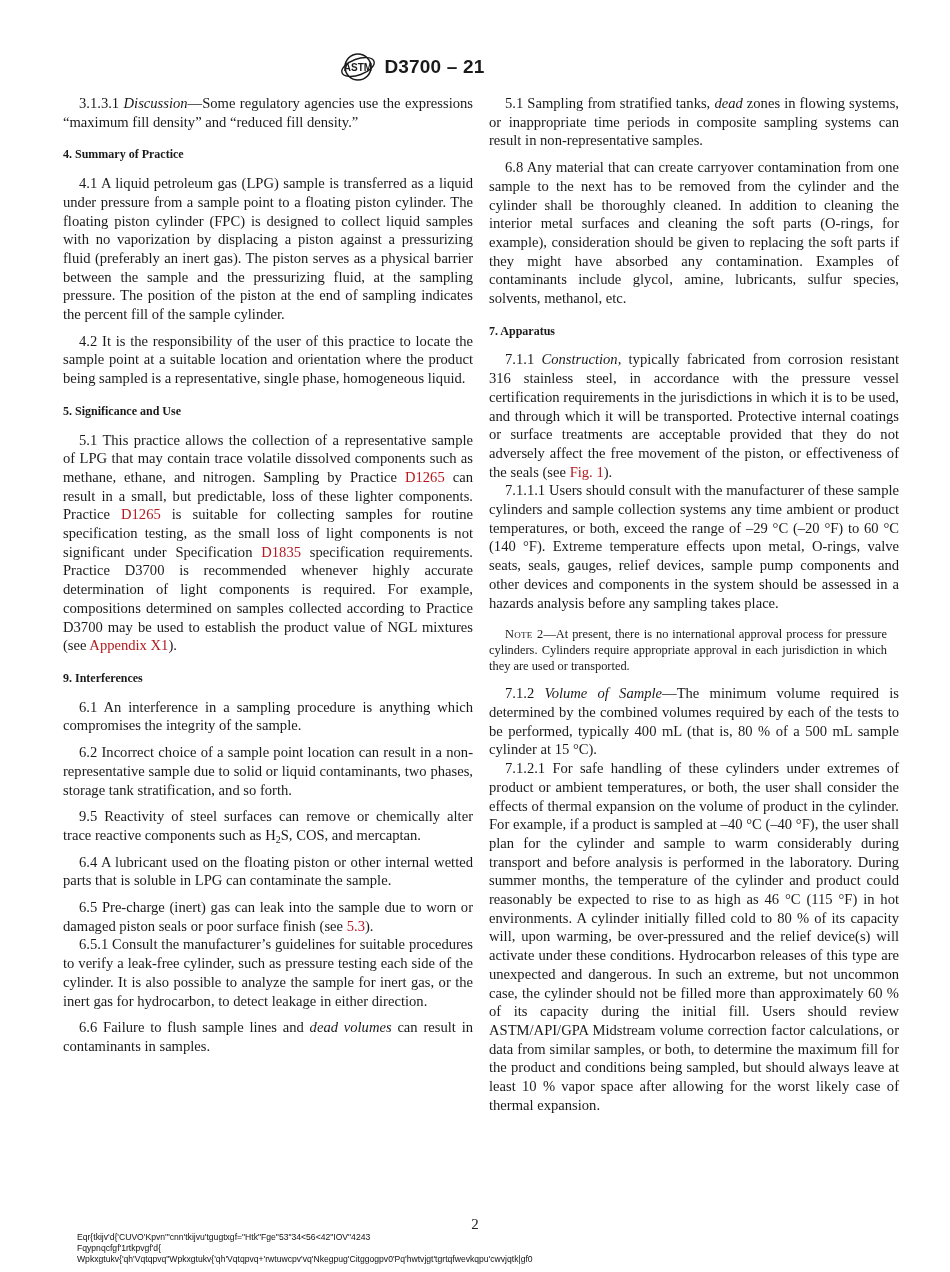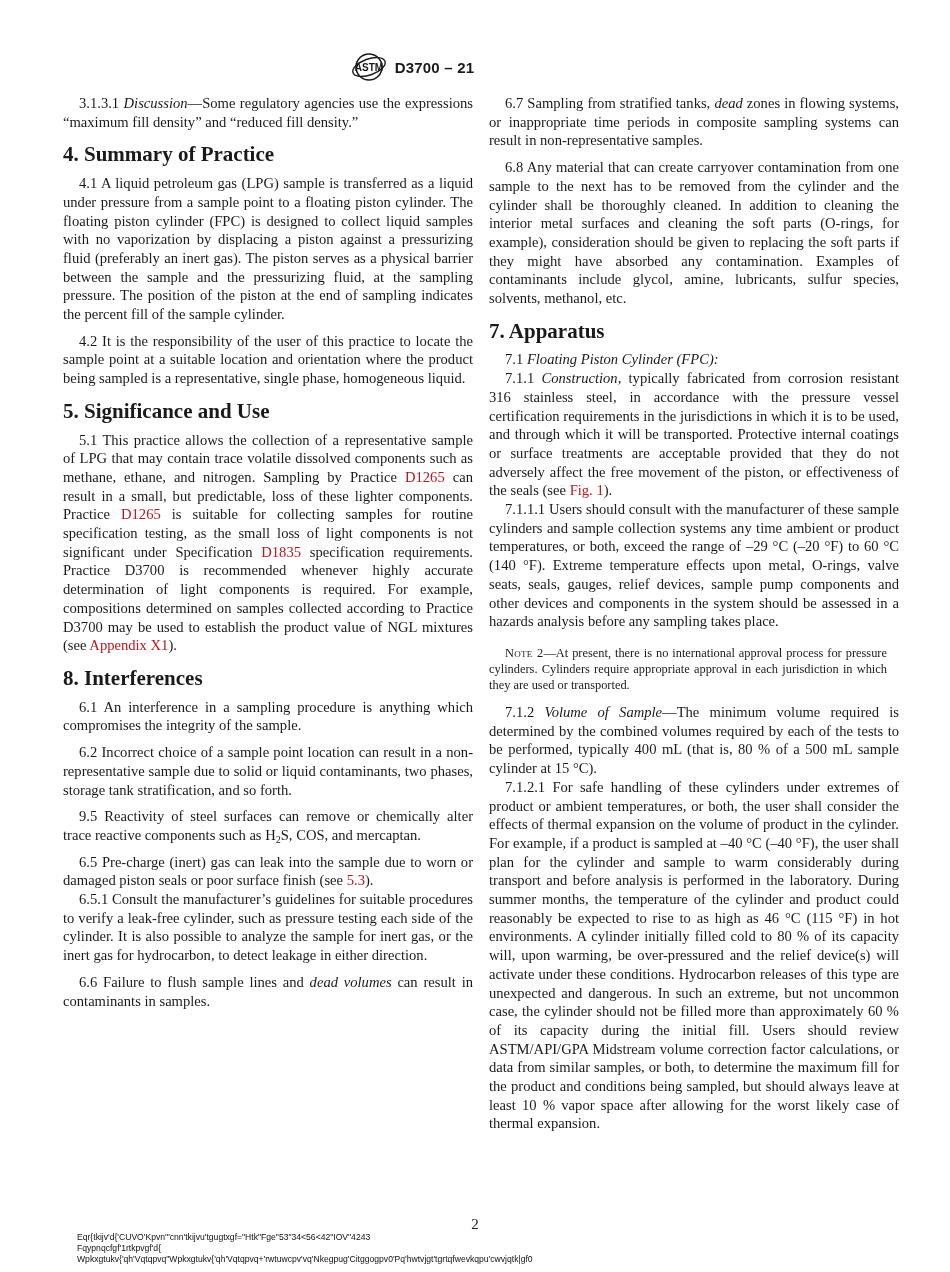--- a/index.html
+++ b/index.html
@@ -8,33 +8,33 @@
     font-family: "Liberation Serif", "DejaVu Serif", serif;
     color: #1a1a1a;
   }
   .header {
     position: absolute; top: 50px; left: 0; width: 823px; height: 34px;
     display: flex; justify-content: center; align-items: center; gap: 6px;
   }
   .header .logo { width: 40px; height: 34px; }
   .header .designation {
     font-family: "Liberation Sans", "DejaVu Sans", sans-serif;
-    font-weight: bold; font-size: 15px; color: #1a1a1a; letter-spacing: 0.2px;
+    font-weight: bold; font-size: 19px; color: #1a1a1a; letter-spacing: 0.2px;
   }
   .col {
     position: absolute; top: 94px; width: 410px;
     font-size: 14.6px; line-height: 18.7px;
     text-align: justify; hyphens: manual;
   }
   .col.left { left: 51px; margin-left: 12px; }
   .col.right { left: 489px; }
   .p { margin: 0 0 8px 0; text-indent: 16px; }
   .p.tight { margin-bottom: 0; }
   .h {
-    font-weight: bold; font-size: 21px; margin: 14px 0 10px 0; text-indent: 0;
+    font-weight: bold; font-size: 12px; margin: 14px 0 10px 0; text-indent: 0;
   }
   .note {
     font-size: 12.4px; line-height: 16px; margin: 14px 12px 10px 0; text-indent: 16px;
   }
   .note .sc { font-variant: small-caps; letter-spacing: 0.3px; }
   .link { color: #b3191f; cursor: pointer; }
   i { font-style: italic; }
   sub { font-size: 10px; vertical-align: -3px; line-height: 0; }
   .pagenum {
     position: absolute; top: 1216px; left: 0; width: 950px; text-align: center;
@@ -61,35 +61,35 @@
 <div class="col left">
   <p class="p"><span>3.1.3.1 </span><i>Discussion</i><span>—Some regulatory agencies use the ex­pressions “maximum fill density” and “reduced fill density.”</span></p>
 
   <div class="h">4.  Summary of Practice</div>
   <p class="p">4.1  A liquid petroleum gas (LPG) sample is transferred as a liquid under pressure from a sample point to a floating piston cylinder. The floating piston cylinder (FPC) is designed to collect liquid samples with no vaporization by displacing a piston against a pressurizing fluid (preferably an inert gas). The piston serves as a physical barrier between the sample and the pressurizing fluid, at the sampling pressure. The position of the piston at the end of sampling indicates the percent fill of the sample cylinder.</p>
   <p class="p">4.2  It is the responsibility of the user of this practice to locate the sample point at a suitable location and orientation where the product being sampled is a representative, single phase, homogeneous liquid.</p>
 
   <div class="h">5.  Significance and Use</div>
   <p class="p"><span>5.1  This practice allows the collection of a representative sample of LPG that may contain trace volatile dissolved components such as methane, ethane, and nitrogen. Sampling by Practice </span><span class="link">D1265</span><span> can result in a small, but predictable, loss of these lighter components. Practice </span><span class="link">D1265</span><span> is suitable for collecting samples for routine specification testing, as the small loss of light components is not significant under Specification </span><span class="link">D1835</span><span> specification requirements. Practice D3700 is recom­mended whenever highly accurate determination of light com­ponents is required. For example, compositions determined on samples collected according to Practice D3700 may be used to establish the product value of NGL mixtures (see </span><span class="link">Appendix X1</span><span>).</span></p>
 
-  <div class="h">8.  Interferences</div>
+  <div class="h">9.  Interferences</div>
   <p class="p">6.1  An interference in a sampling procedure is anything which compromises the integrity of the sample.</p>
   <p class="p">6.2  Incorrect choice of a sample point location can result in a non-representative sample due to solid or liquid contaminants, two phases, storage tank stratification, and so forth.</p>
   <p class="p"><span>9.5  Reactivity of steel surfaces can remove or chemically alter trace reactive components such as H</span><sub>2</sub><span>S, COS, and mercaptan.</span></p>
+  <p class="p">6.4  A lubricant used on the floating piston or other internal wetted parts that is soluble in LPG can contaminate the sample.</p>
   <p class="p tight"><span>6.5  Pre-charge (inert) gas can leak into the sample due to worn or damaged piston seals or poor surface finish (see </span><span class="link">5.3</span><span>).</span></p>
   <p class="p">6.5.1  Consult the manufacturer’s guidelines for suitable procedures to verify a leak-free cylinder, such as pressure testing each side of the cylinder. It is also possible to analyze the sample for inert gas, or the inert gas for hydrocarbon, to detect leakage in either direction.</p>
   <p class="p"><span>6.6  Failure to flush sample lines and </span><i>dead volumes</i><span> can result in contaminants in samples.</span></p>
 </div>
 
 <div class="col right">
-  <p class="p"><span>6.7  Sampling from stratified tanks, </span><i>dead</i><span> zones in flowing systems, or inappropriate time periods in composite sampling systems can result in non-representative samples.</span></p>
+  <p class="p"><span>5.1  Sampling from stratified tanks, </span><i>dead</i><span> zones in flowing systems, or inappropriate time periods in composite sampling systems can result in non-representative samples.</span></p>
   <p class="p">6.8  Any material that can create carryover contamination from one sample to the next has to be removed from the cylinder and the cylinder shall be thoroughly cleaned. In addition to cleaning the interior metal surfaces and cleaning the soft parts (O-rings, for example), consideration should be given to replacing the soft parts if they might have absorbed any contamination. Examples of contaminants include glycol, amine, lubricants, sulfur species, solvents, methanol, etc.</p>
 
   <div class="h">7.  Apparatus</div>
-  <p class="p tight"><span>7.1  </span><i>Floating Piston Cylinder (FPC):</i></p>
   <p class="p tight"><span>7.1.1  </span><i>Construction,</i><span> typically fabricated from corrosion re­sistant 316 stainless steel, in accordance with the pressure vessel certification requirements in the jurisdictions in which it is to be used, and through which it will be transported. Protective internal coatings or surface treatments are accept­able provided that they do not adversely affect the free movement of the piston, or effectiveness of the seals (see </span><span class="link">Fig. 1</span><span>).</span></p>
   <p class="p">7.1.1.1  Users should consult with the manufacturer of these sample cylinders and sample collection systems any time ambient or product temperatures, or both, exceed the range of –29 °C (–20 °F) to 60 °C (140 °F). Extreme temperature ef­fects upon metal, O-rings, valve seats, seals, gauges, relief devices, sample pump components and other devices and components in the system should be assessed in a hazards analysis before any sampling takes place.</p>
 
   <p class="note"><span class="sc">Note 2</span><span>—At present, there is no international approval process for pressure cylinders. Cylinders require appropriate approval in each juris­diction in which they are used or transported.</span></p>
 
   <p class="p tight"><span>7.1.2  </span><i>Volume of Sample</i><span>—The minimum volume required is determined by the combined volumes required by each of the tests to be performed, typically 400 mL (that is, 80 % of a 500 mL sample cylinder at 15 °C).</span></p>
   <p class="p">7.1.2.1  For safe handling of these cylinders under extremes of product or ambient temperatures, or both, the user shall consider the effects of thermal expansion on the volume of product in the cylinder. For example, if a product is sampled at –40 °C (–40 °F), the user shall plan for the cylinder and sample to warm considerably during transport and before analysis is performed in the laboratory. During summer months, the temperature of the cylinder and product could reasonably be expected to rise to as high as 46 °C (115 °F) in hot environ­ments. A cylinder initially filled cold to 80 % of its capacity will, upon warming, be over-pressured and the relief device(s) will activate under these conditions. Hydrocarbon releases of this type are unexpected and dangerous. In such an extreme, but not uncommon case, the cylinder should not be filled more than approximately 60 % of its capacity during the initial fill. Users should review ASTM/API/GPA Midstream volume cor­rection factor calculations, or data from similar samples, or both, to determine the maximum fill for the product and conditions being sampled, but should always leave at least 10 % vapor space after allowing for the worst likely case of thermal expansion.</p>
 </div>
 
 <div class="pagenum">2</div>

